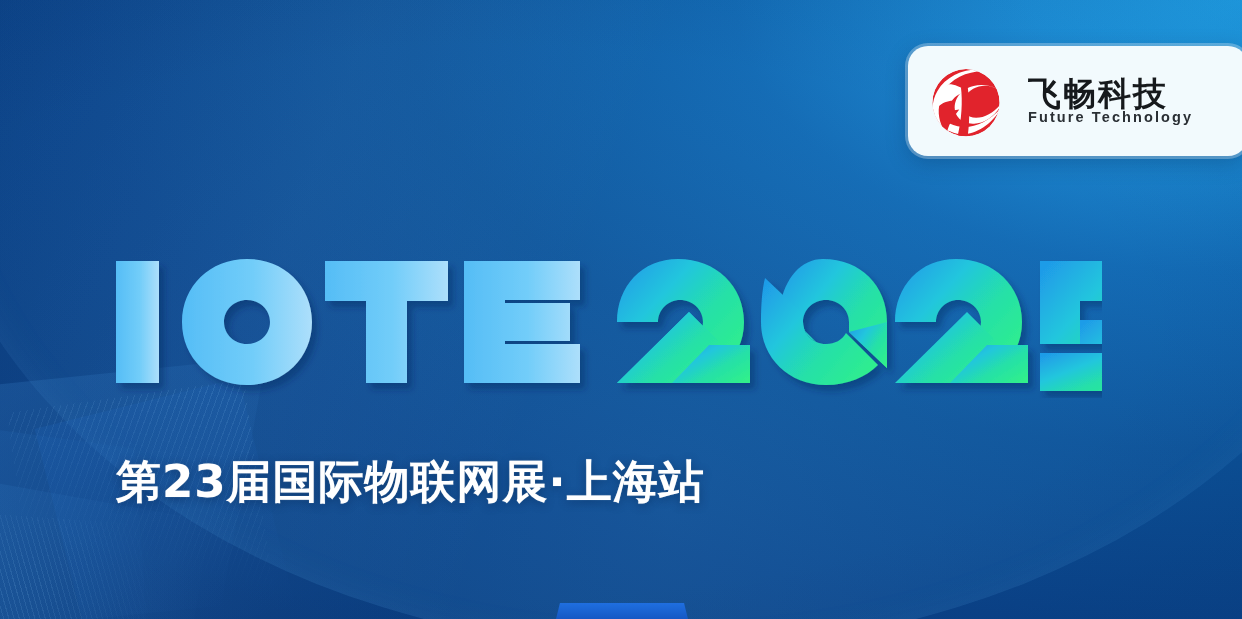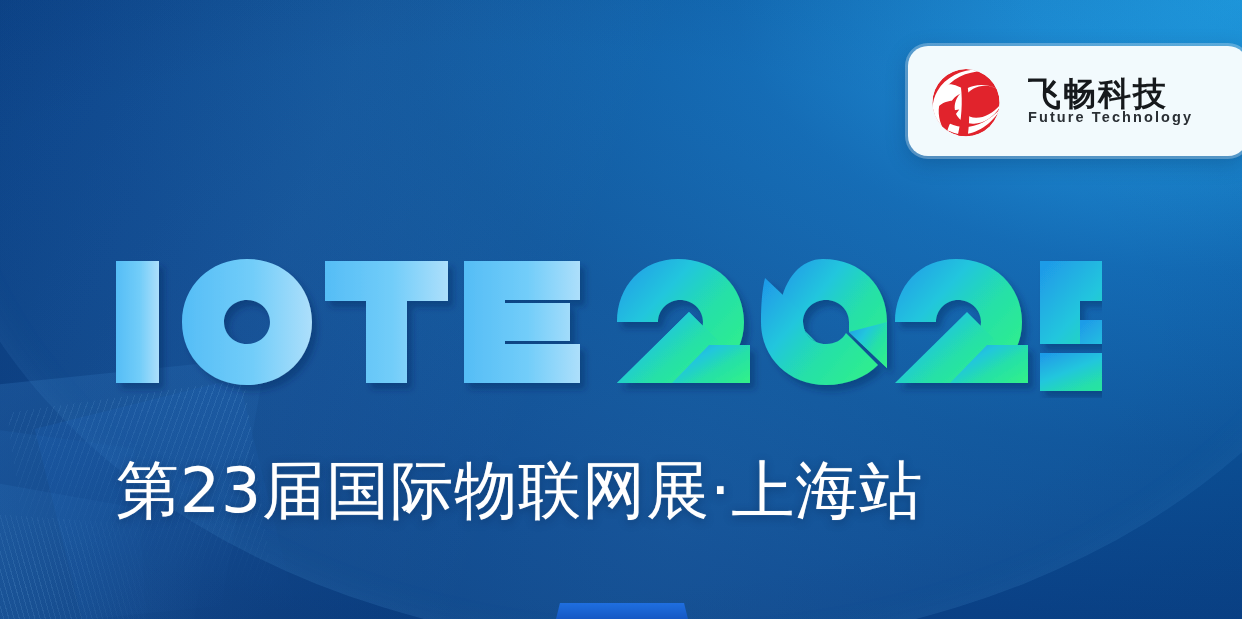--- a/index.html
+++ b/index.html
@@ -107,21 +107,21 @@
   }
 
   
   #headline{position:absolute;left:112px;top:248px;width:990px;height:150px;}
   #wordmark{display:block;}
 
   
   #subtitle{
     position:absolute;left:116px;top:458px;
     font-family:"DejaVu Sans","Liberation Sans",sans-serif;
-    font-size:63px;font-weight:400;color:#ffffff;
+    font-size:45px;font-weight:700;color:#ffffff;
     letter-spacing:1px;white-space:nowrap;line-height:1.05;
     text-shadow:0 2px 10px rgba(3,30,70,0.45), 0 0 1px rgba(255,255,255,0.6);
   }
 </style>
 </head>
 <body>
 
 <div id="banner">
 
   <div class="bg-layer">

